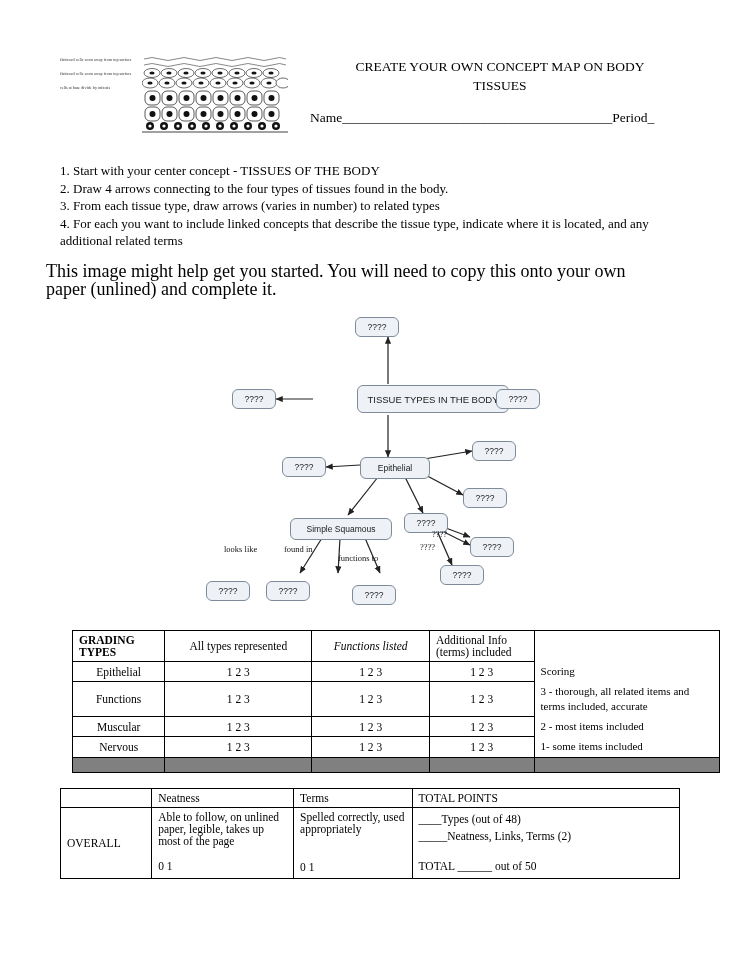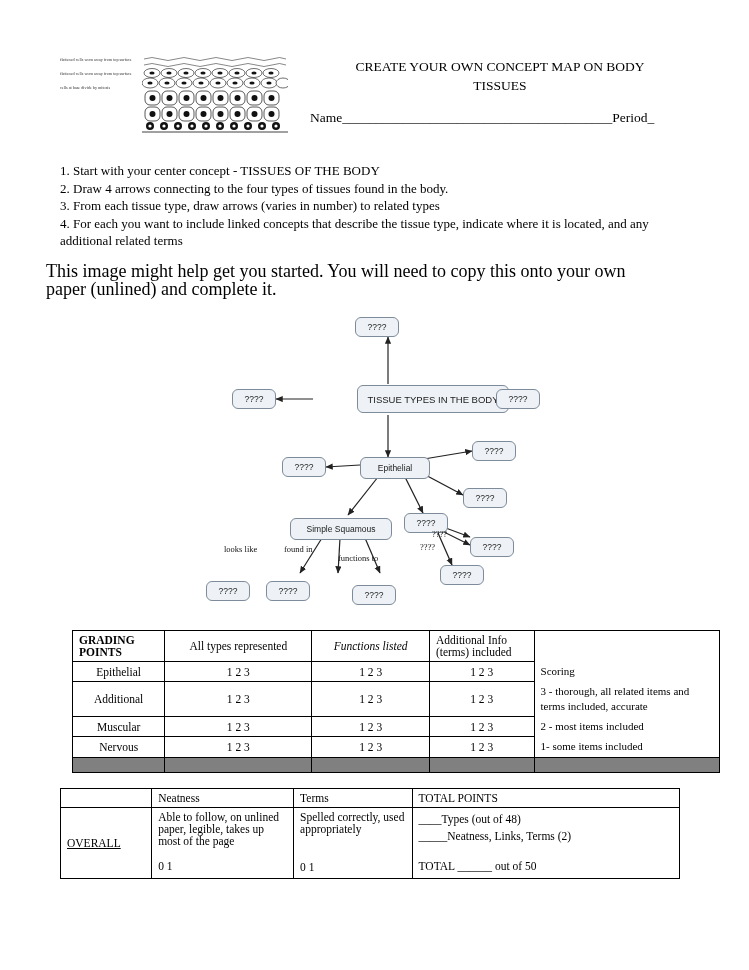--- a/index.html
+++ b/index.html
@@ -185,21 +185,20 @@
   }
   .rubric2 td {
     border: 1px solid #000;
     padding: 3px 6px;
     vertical-align: top;
   }
   .rubric2 .overall-label {
     text-align: left;
     vertical-align: middle;
     font-size: 11.5px;
-    text-decoration: underline;
   }
   .rubric2 .pts { line-height: 17px; }
   .spacer-line { height: 13px; }
 </style>
 </head>
 <body>
 
 <div class="page">
 
   <div class="header">
@@ -421,36 +420,36 @@
     <div class="arrow-label" style="left:44px; top:239px;">looks like</div>
     <div class="arrow-label" style="left:104px; top:239px;">found in</div>
     <div class="arrow-label" style="left:158px; top:248px;">functions to</div>
   </div>
 
   <table class="rubric">
     <tbody>
         <tr>
       <td class="hdr" style="width:84px;">
         <div>GRADING</div>
-        <div>POINTS</div>
+        <div>TYPES</div>
       </td>
       <td class="center" style="width:150px;">All types represented</td>
       <td class="center" style="width:116px;font-style:italic;">Functions listed</td>
       <td style="width:100px;">Additional Info (terms) included</td>
       <td rowspan="1" style="width:198px; border-bottom:none;"></td>
     </tr>
     <tr>
       <td class="rowlabel">Epithelial</td>
       <td class="center">1 2 3</td>
       <td class="center">1 2 3</td>
       <td class="center">1 2 3</td>
       <td class="score-cell" style="border-bottom:none; border-top:none;">Scoring</td>
     </tr>
     <tr>
-      <td class="rowlabel">Additional</td>
+      <td class="rowlabel">Functions</td>
       <td class="center">1 2 3</td>
       <td class="center">1 2 3</td>
       <td class="center">1 2 3</td>
       <td class="score-cell" style="border-bottom:none; border-top:none;">3 - thorough, all related items and terms included, accurate</td>
     </tr>
     <tr>
       <td class="rowlabel">Muscular</td>
       <td class="center">1 2 3</td>
       <td class="center">1 2 3</td>
       <td class="center">1 2 3</td>

